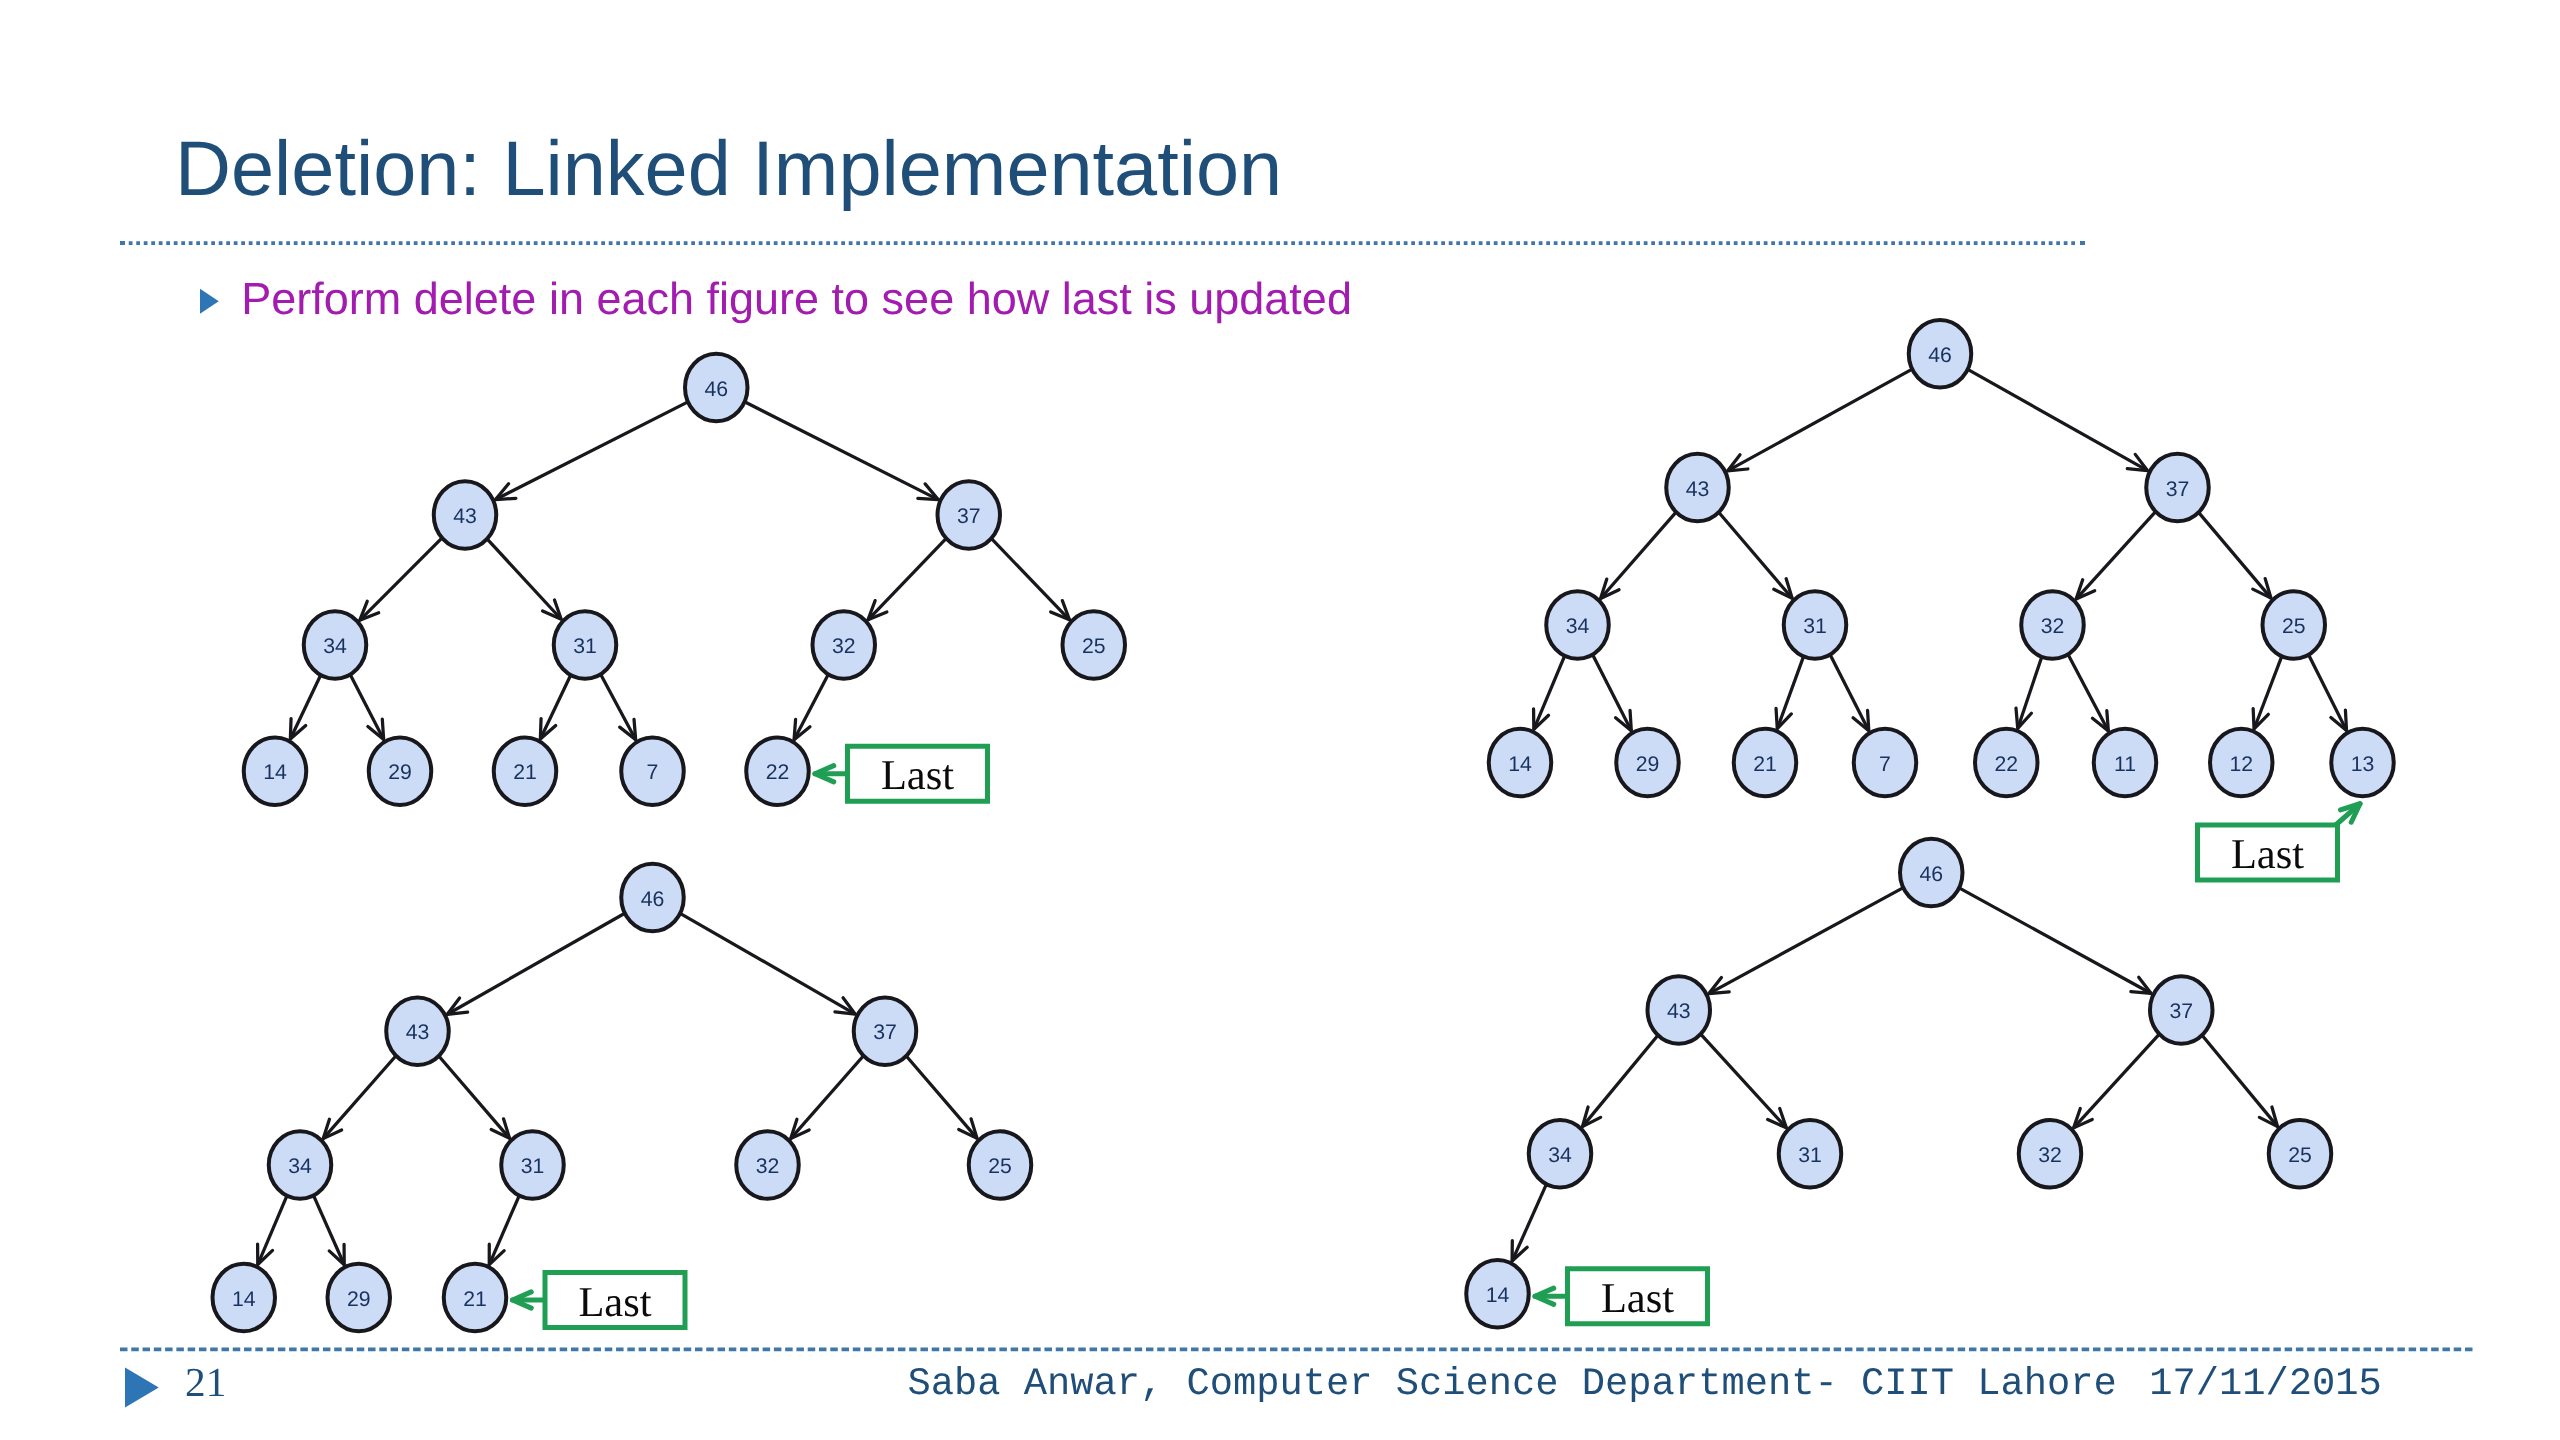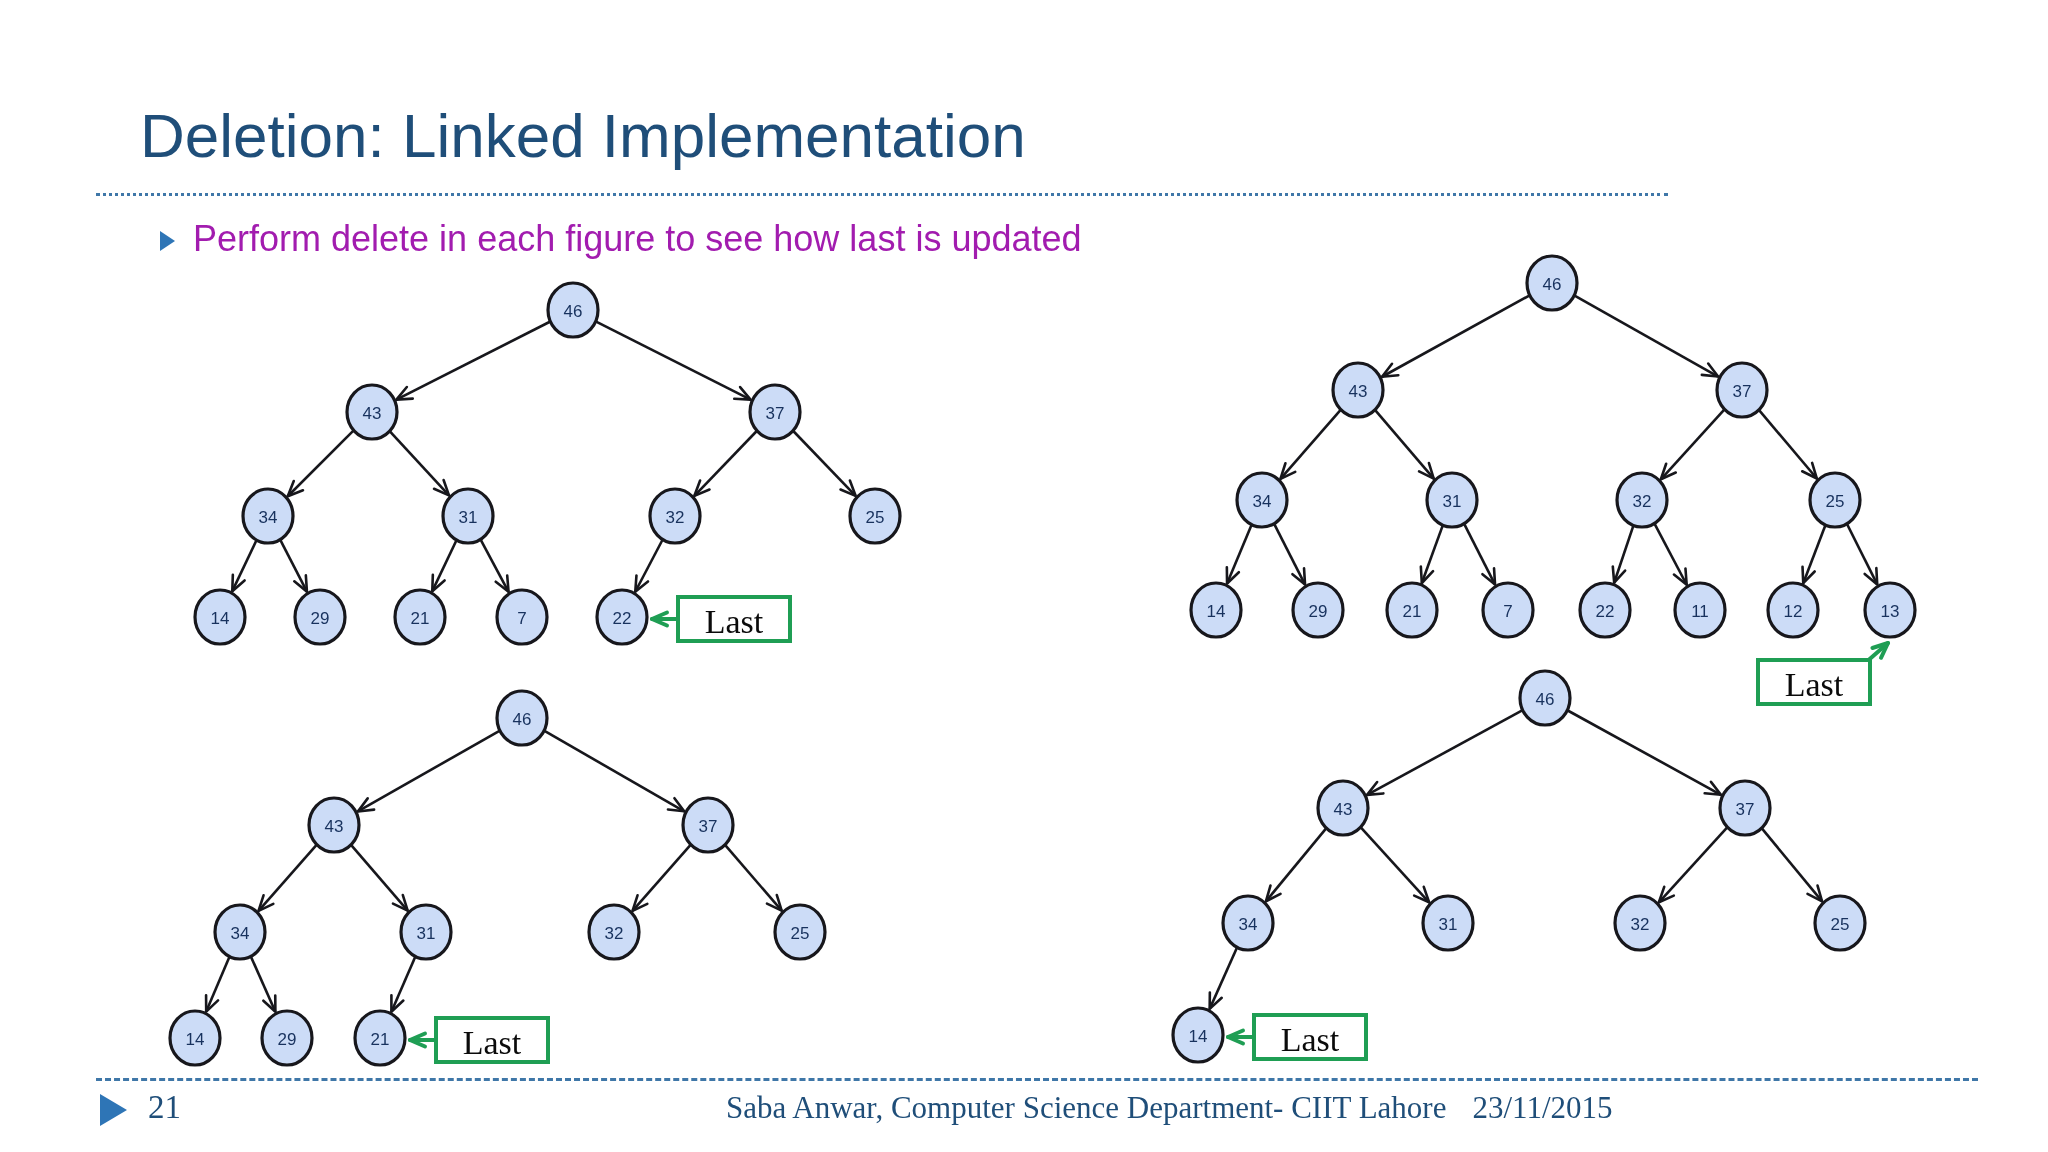--- a/index.html
+++ b/index.html
@@ -141,21 +141,21 @@
     font-size: 33px;
     color: #1f4e79;
   }
   #footer-center {
     position: absolute;
     left: 726px;
     top: 1090px;
     display: flex;
     align-items: baseline;
     gap: 26px;
-    font-family: Liberation Serif, serif;
+    font-family: Liberation Mono, monospace;
     font-size: 31px;
     color: #1f4e79;
     white-space: nowrap;
   }
 </style>
 </head>
 <body>
 
 <div class="slide">
 
@@ -544,16 +544,16 @@
         <rect x="1254" y="1015" width="112" height="44" class="last-box"></rect>
         <text x="1310" y="1039" class="last-text">Last</text>
       </svg>
     </div>
 
   <div id="footer-rule"></div>
   <div id="footer-marker"></div>
   <div id="footer-page">21</div>
   <div id="footer-center">
     <span>Saba Anwar, Computer Science Department- CIIT Lahore</span>
-    <span>23/11/2015</span>
+    <span>17/11/2015</span>
   </div>
 
 </div>
 
 </body></html>

